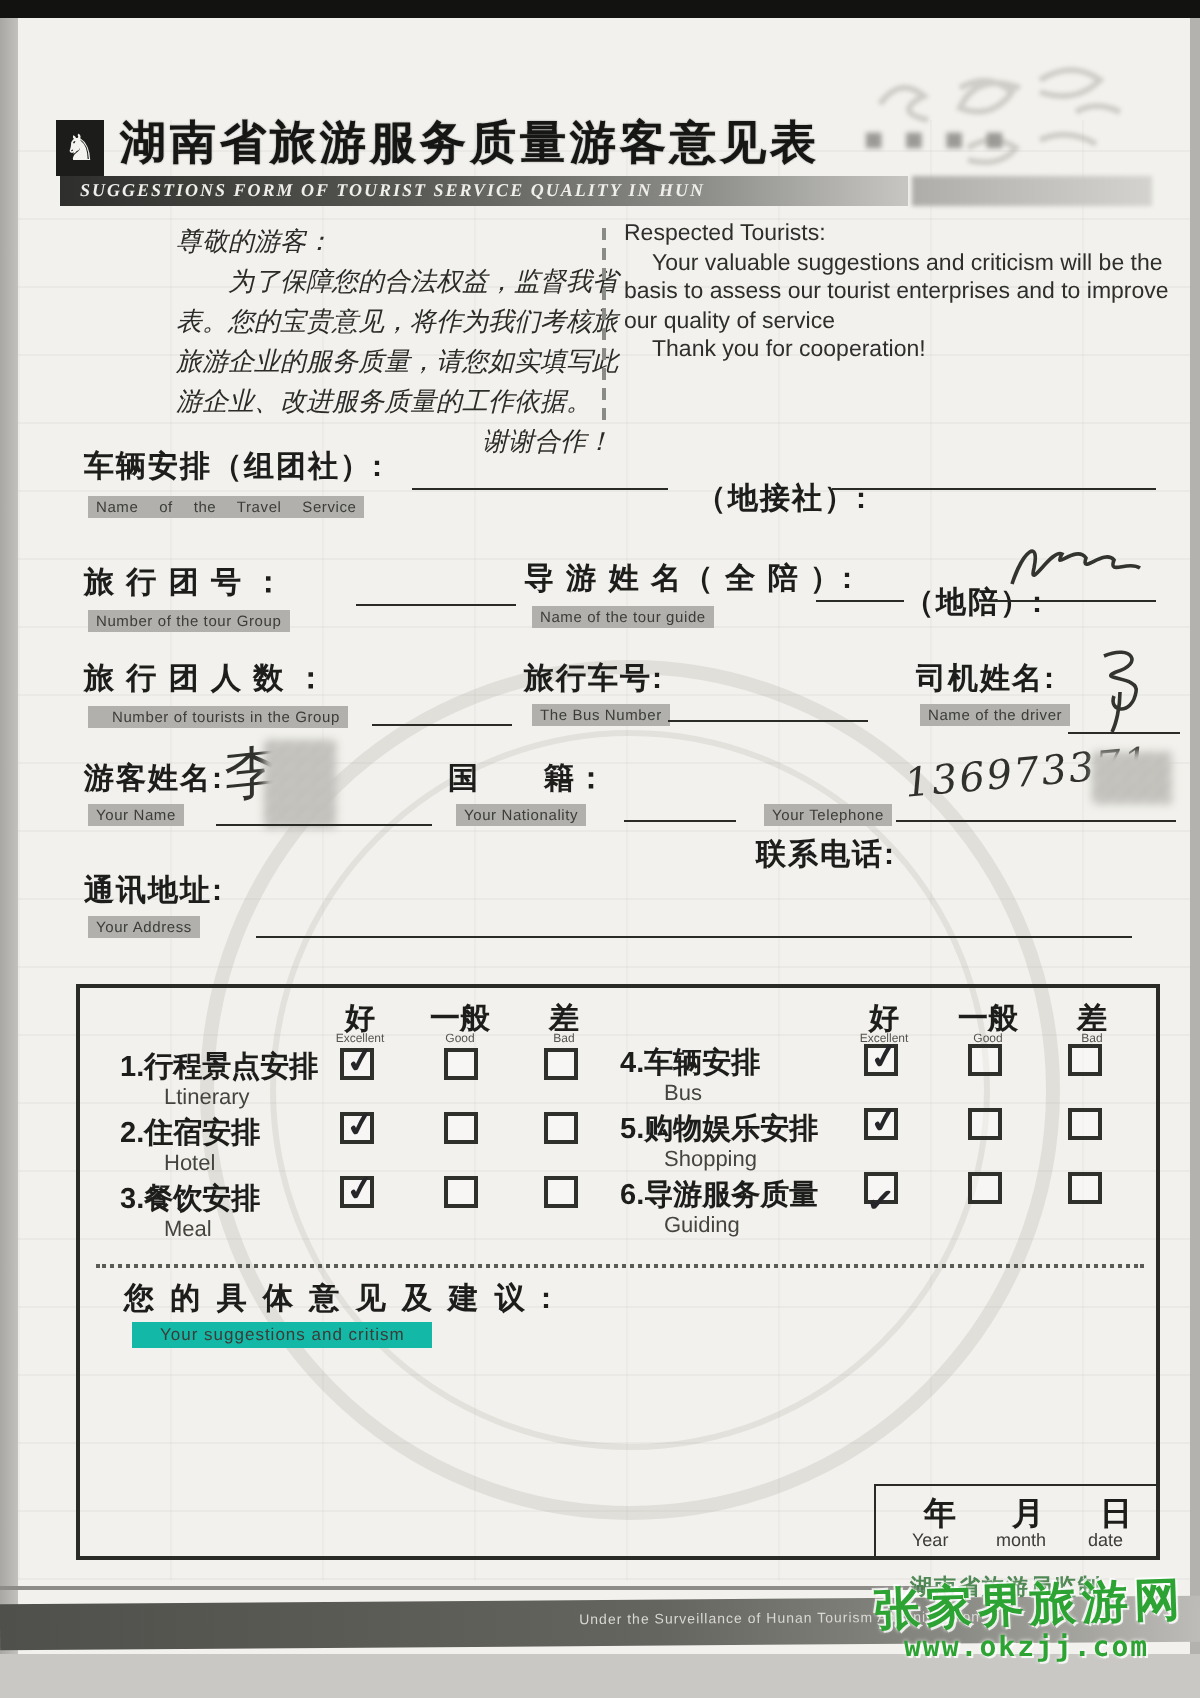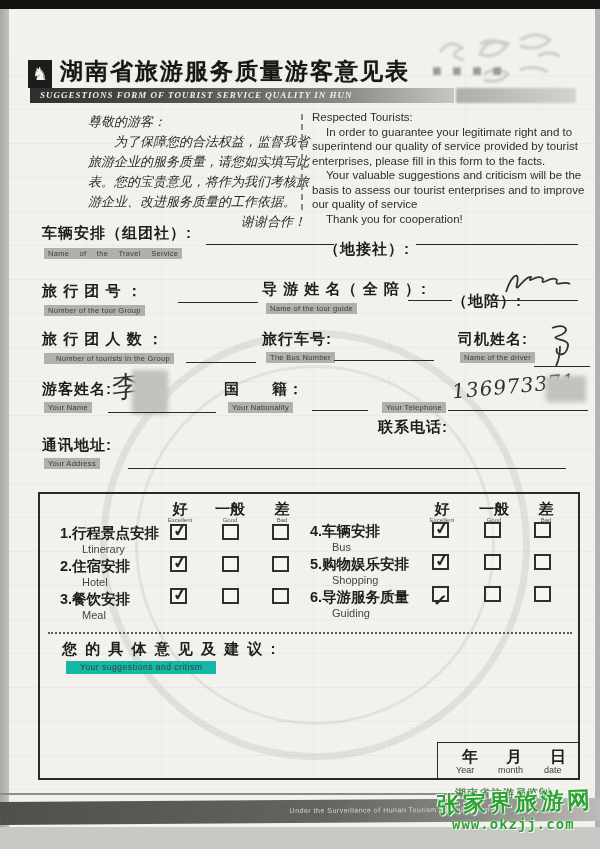--- a/index.html
+++ b/index.html
@@ -95,37 +95,36 @@
   <div class="title-cn">湖南省旅游服务质量游客意见表</div>
   <div class="title-ghost">■ ■ ■ ■</div>
   <div class="sub-bar">
     <span>SUGGESTIONS FORM OF TOURIST SERVICE QUALITY IN HUN</span>
   </div>
   <div class="sub-bar-ghost"></div>
 
   <div class="intro-cn">
     <div>尊敬的游客：</div>
     <div>　　为了保障您的合法权益，监督我省</div>
+    <div>表。您的宝贵意见，将作为我们考核旅</div>
     <div>旅游企业的服务质量，请您如实填写此</div>
-    <div>表。您的宝贵意见，将作为我们考核旅</div>
     <div>游企业、改进服务质量的工作依据。</div>
     <div class="closing">谢谢合作！</div>
   </div>
   <div class="intro-sep"></div>
   <div class="intro-en">
     <p class="head">Respected Tourists:</p>
-    <p>In order to guarantee your legitimate right and to superintend our quality of service provided by tourist enterprises, please fill in this form to the facts.</p>
     <p>Your valuable suggestions and criticism will be the basis to assess our tourist enterprises and to improve our quality of service</p>
     <p>Thank you for cooperation!</p>
   </div>
 
   <div class="lbl" style="left:42px; top:224px;">车辆安排（组团社）:</div>
   <div class="sub wide" style="left:44px; top:248px;">Name of the Travel Service</div>
   <div class="fline" style="left:206px; top:244px; width:128px;"></div>
-  <div class="lbl" style="left:324px; top:240px;">（地接社）:</div>
+  <div class="lbl" style="left:348px; top:240px;">（地接社）:</div>
   <div class="fline" style="left:416px; top:244px; width:162px;"></div>
 
   <div class="lbl" style="left:42px; top:282px;">旅 行 团 号 ：</div>
   <div class="sub" style="left:44px; top:305px;">Number of the tour Group</div>
   <div class="fline" style="left:178px; top:302px; width:80px;"></div>
   <div class="lbl" style="left:262px; top:280px;">导 游 姓 名（ 全 陪 ）:</div>
   <div class="sub" style="left:266px; top:303px;">Name of the tour guide</div>
   <div class="fline" style="left:408px; top:300px; width:44px;"></div>
   <div class="lbl" style="left:452px; top:292px;">（地陪）:</div>
   <svg style="position:absolute; left:500px; top:262px;" width="76" height="42">

